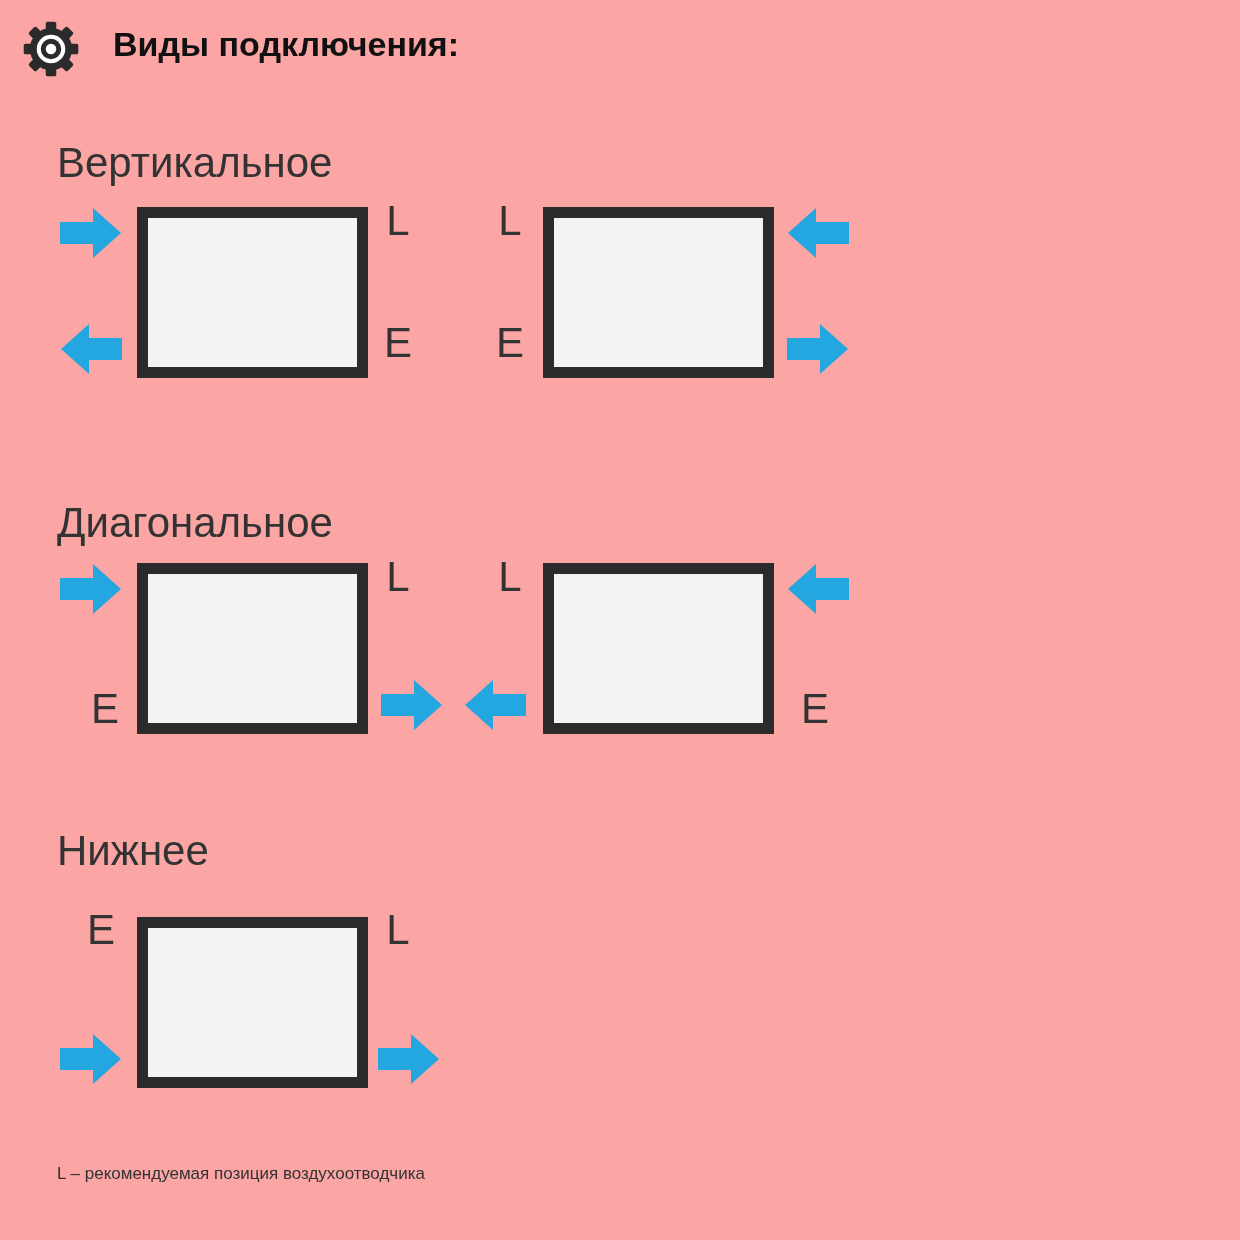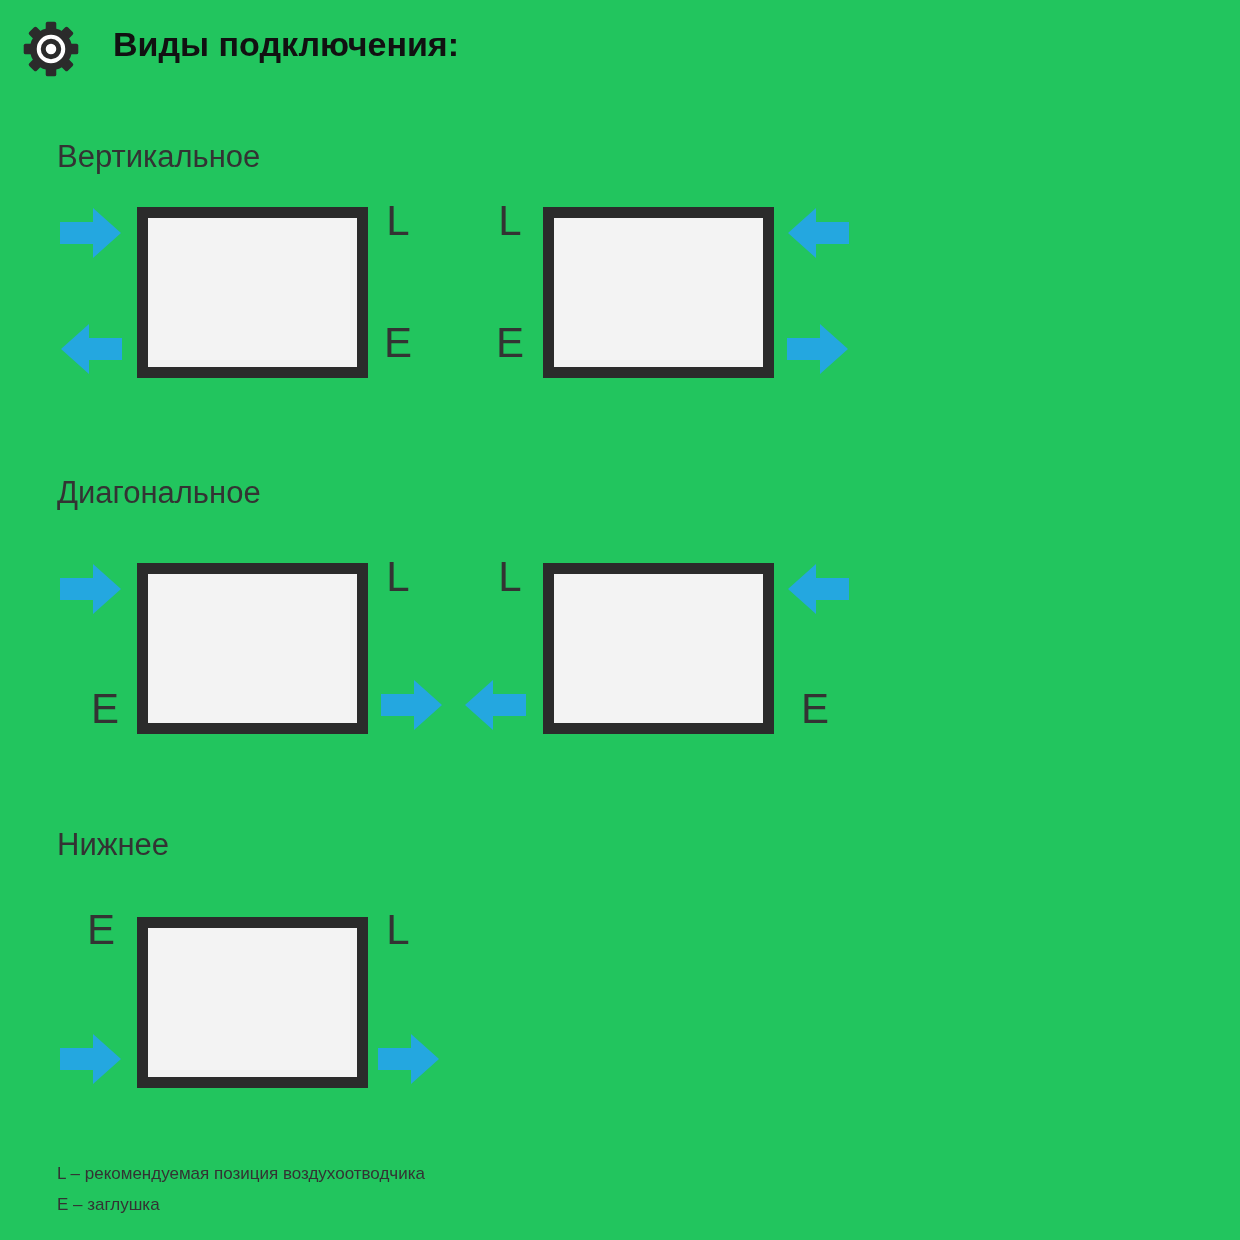--- a/index.html
+++ b/index.html
@@ -5,33 +5,33 @@
   :root{
     --c-arrow:#24A7E0;
     --c-outline:#2B2B2B;
     --c-fill:#F3F3F3;
     --c-text:#333333;
   }
   html,body{margin:0;padding:0;background:#ffffff;}
   .canvas{
     position:relative;
     width:1240px;height:1240px;
-    background:#22c55e;
+    background:#fca5a5;
     font-family:"Liberation Sans","DejaVu Sans",sans-serif;
     color:var(--c-text);
     overflow:hidden;
   }
   .header-title{
     position:absolute;left:113px;top:24px;
     font-size:34px;font-weight:700;color:#111111;line-height:1.2;
   }
   .gear{position:absolute;left:20px;top:18px;width:62px;height:62px;}
   .sec-title{
     position:absolute;left:57px;
-    font-size:31px;font-weight:400;color:var(--c-text);line-height:1.1;
+    font-size:42px;font-weight:400;color:var(--c-text);line-height:1.1;
   }
   .radiator{
     position:absolute;width:231px;height:171px;
     box-sizing:border-box;border:11px solid var(--c-outline);
     background:var(--c-fill);
   }
   .arrow{position:absolute;width:62px;height:52px;}
   .arrow svg{display:block;width:100%;height:100%;}
   .arrow.left svg{transform:scaleX(-1);}
   .pt-label{
@@ -89,21 +89,21 @@
     <svg viewBox="0 0 62 52">
         <polygon points="0,15 33,15 33,1 61,26 33,51 33,37 0,37" fill="var(--c-arrow)"></polygon>
       </svg>
   </span>
   <span class="arrow" style="left:787px;top:323px">
     <svg viewBox="0 0 62 52">
         <polygon points="0,15 33,15 33,1 61,26 33,51 33,37 0,37" fill="var(--c-arrow)"></polygon>
       </svg>
   </span>
 
-  <div class="sec-title" style="top:476px">Диагональное</div>
+  <div class="sec-title" style="top:500px">Диагональное</div>
 
   <span class="arrow" style="left:60px;top:563px">
     <svg viewBox="0 0 62 52">
         <polygon points="0,15 33,15 33,1 61,26 33,51 33,37 0,37" fill="var(--c-arrow)"></polygon>
       </svg>
   </span>
   <div class="radiator" style="left:137px;top:563px"></div>
   <div class="pt-label" style="left:383px;top:556px">L</div>
   <div class="pt-label" style="left:90px;top:688px">E</div>
   <span class="arrow" style="left:381px;top:679px">
@@ -137,16 +137,15 @@
       </svg>
   </span>
   <span class="arrow" style="left:378px;top:1033px">
     <svg viewBox="0 0 62 52">
         <polygon points="0,15 33,15 33,1 61,26 33,51 33,37 0,37" fill="var(--c-arrow)"></polygon>
       </svg>
   </span>
 
   <div class="legend">
     <div>L – рекомендуемая позиция воздухоотводчика</div>
-    <div>E – заглушка</div>
   </div>
 
 </div>
 
 </body></html>

